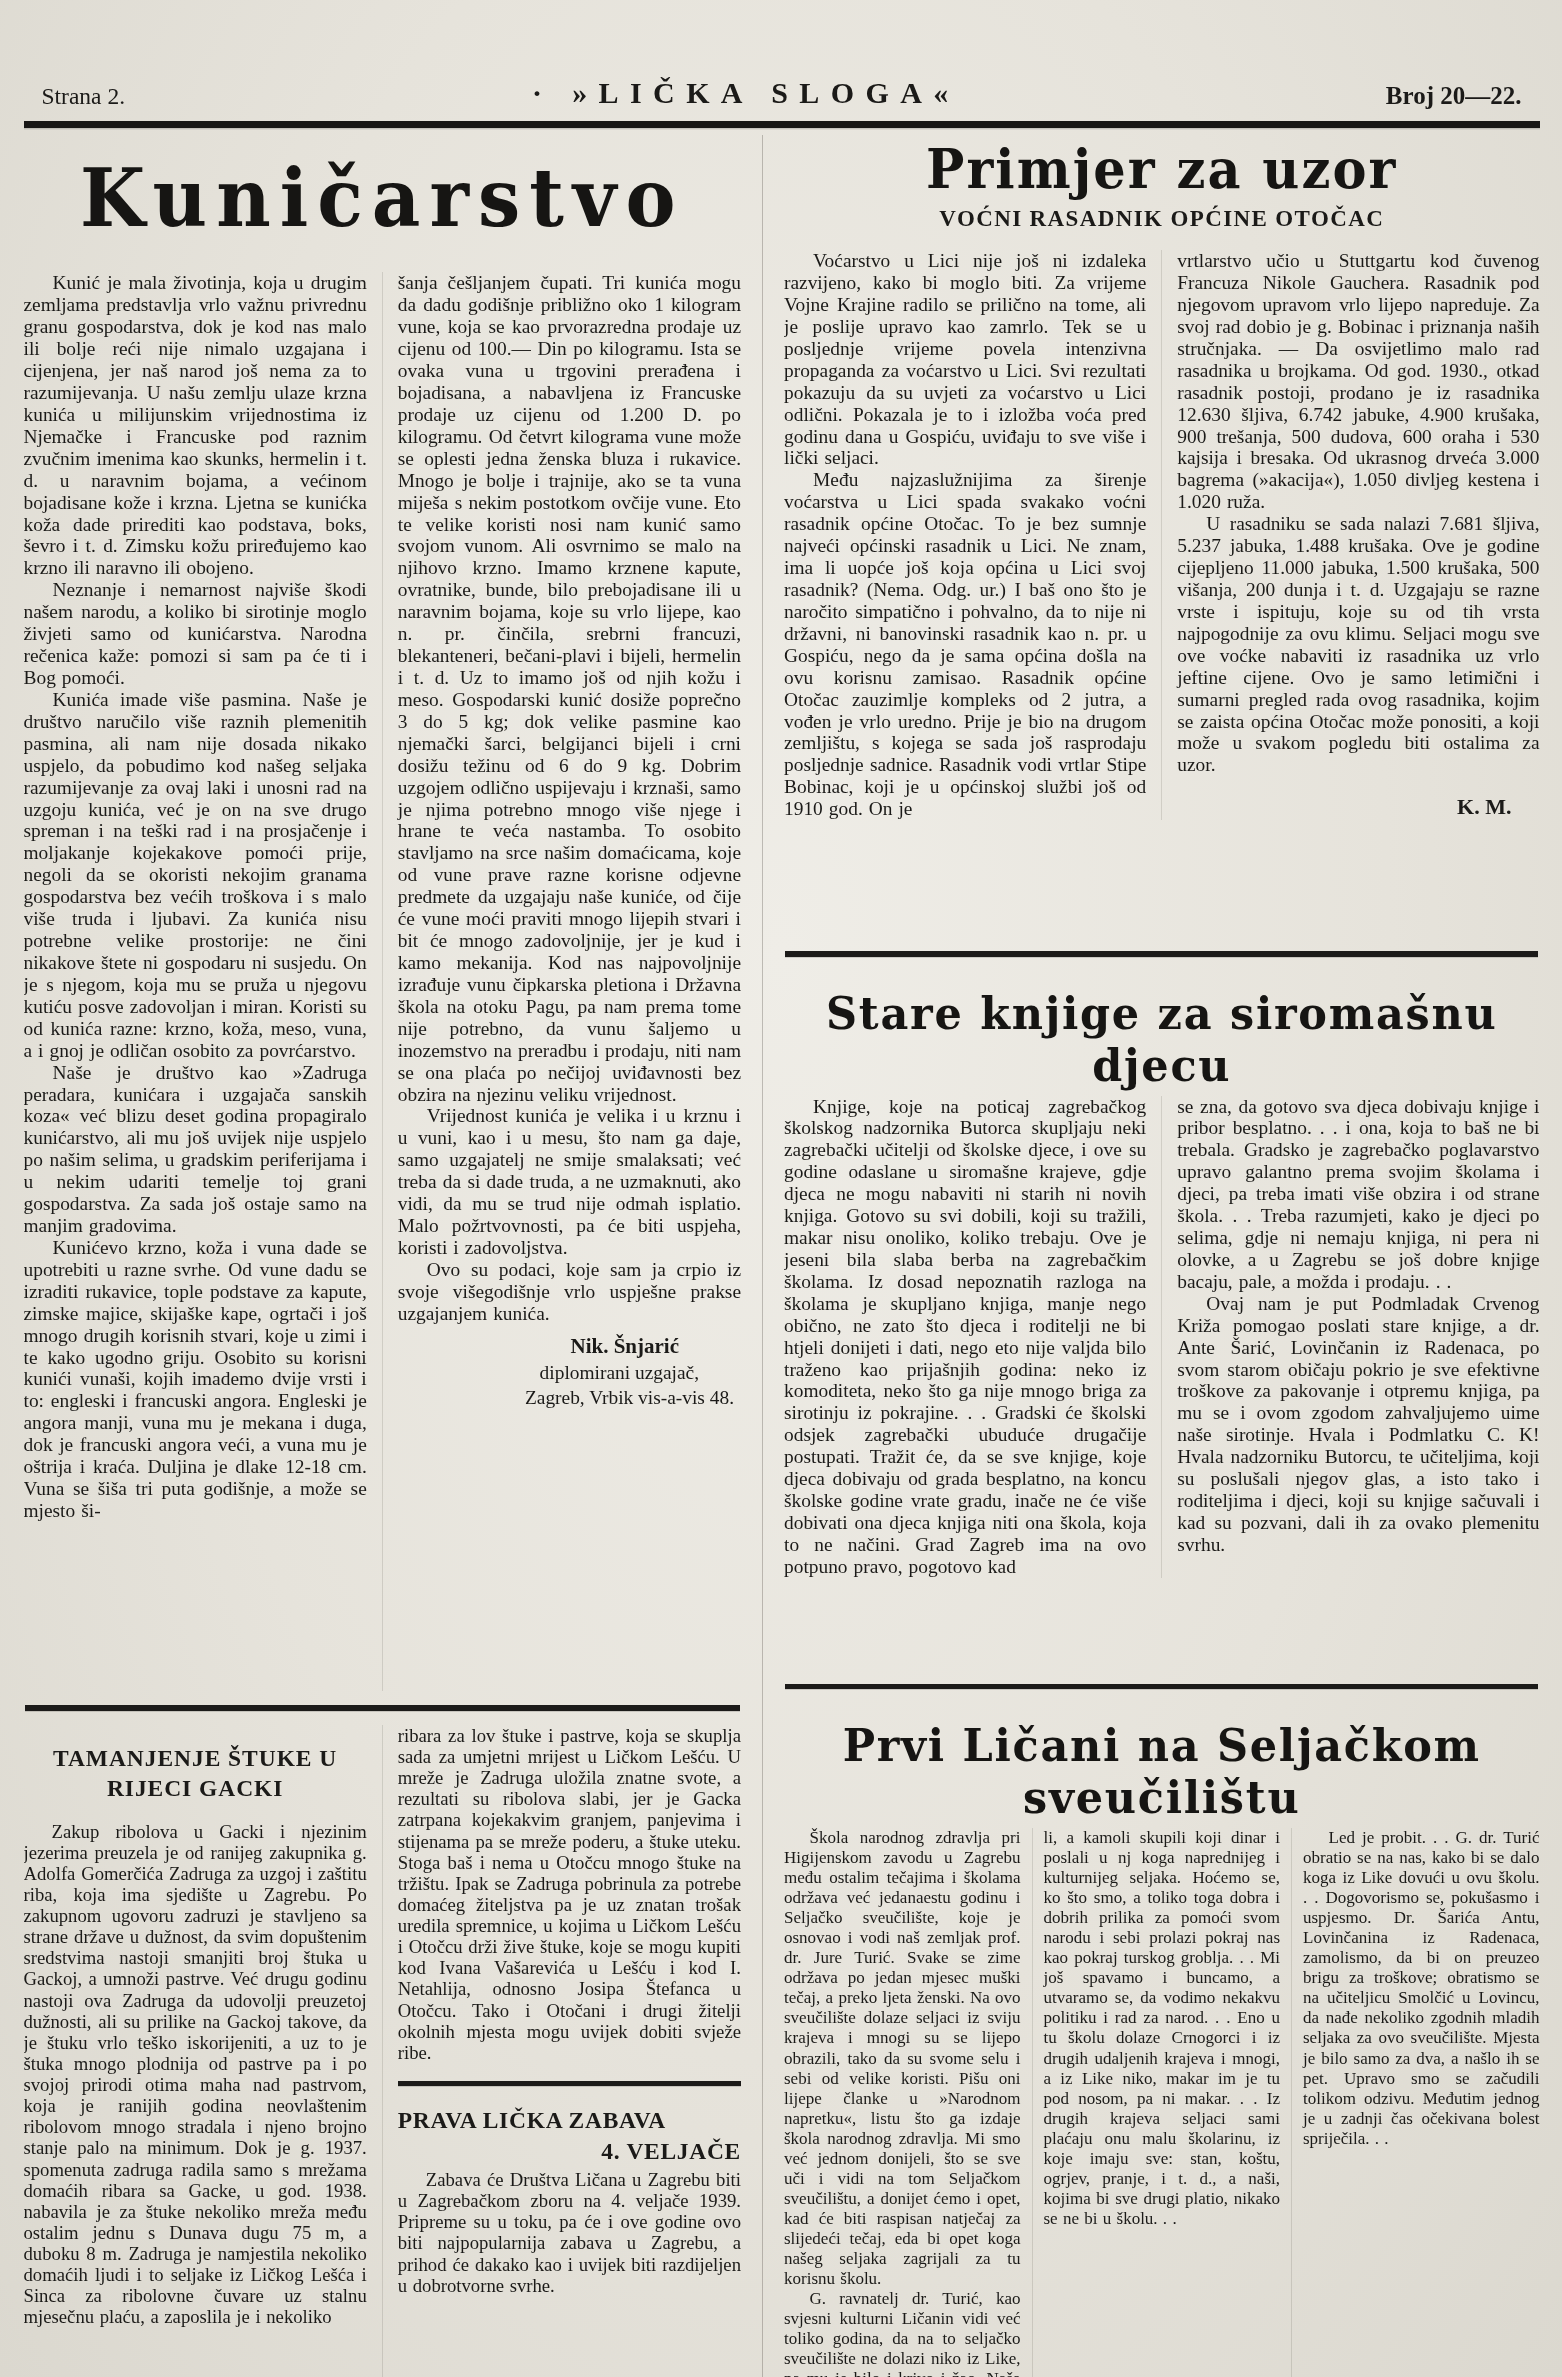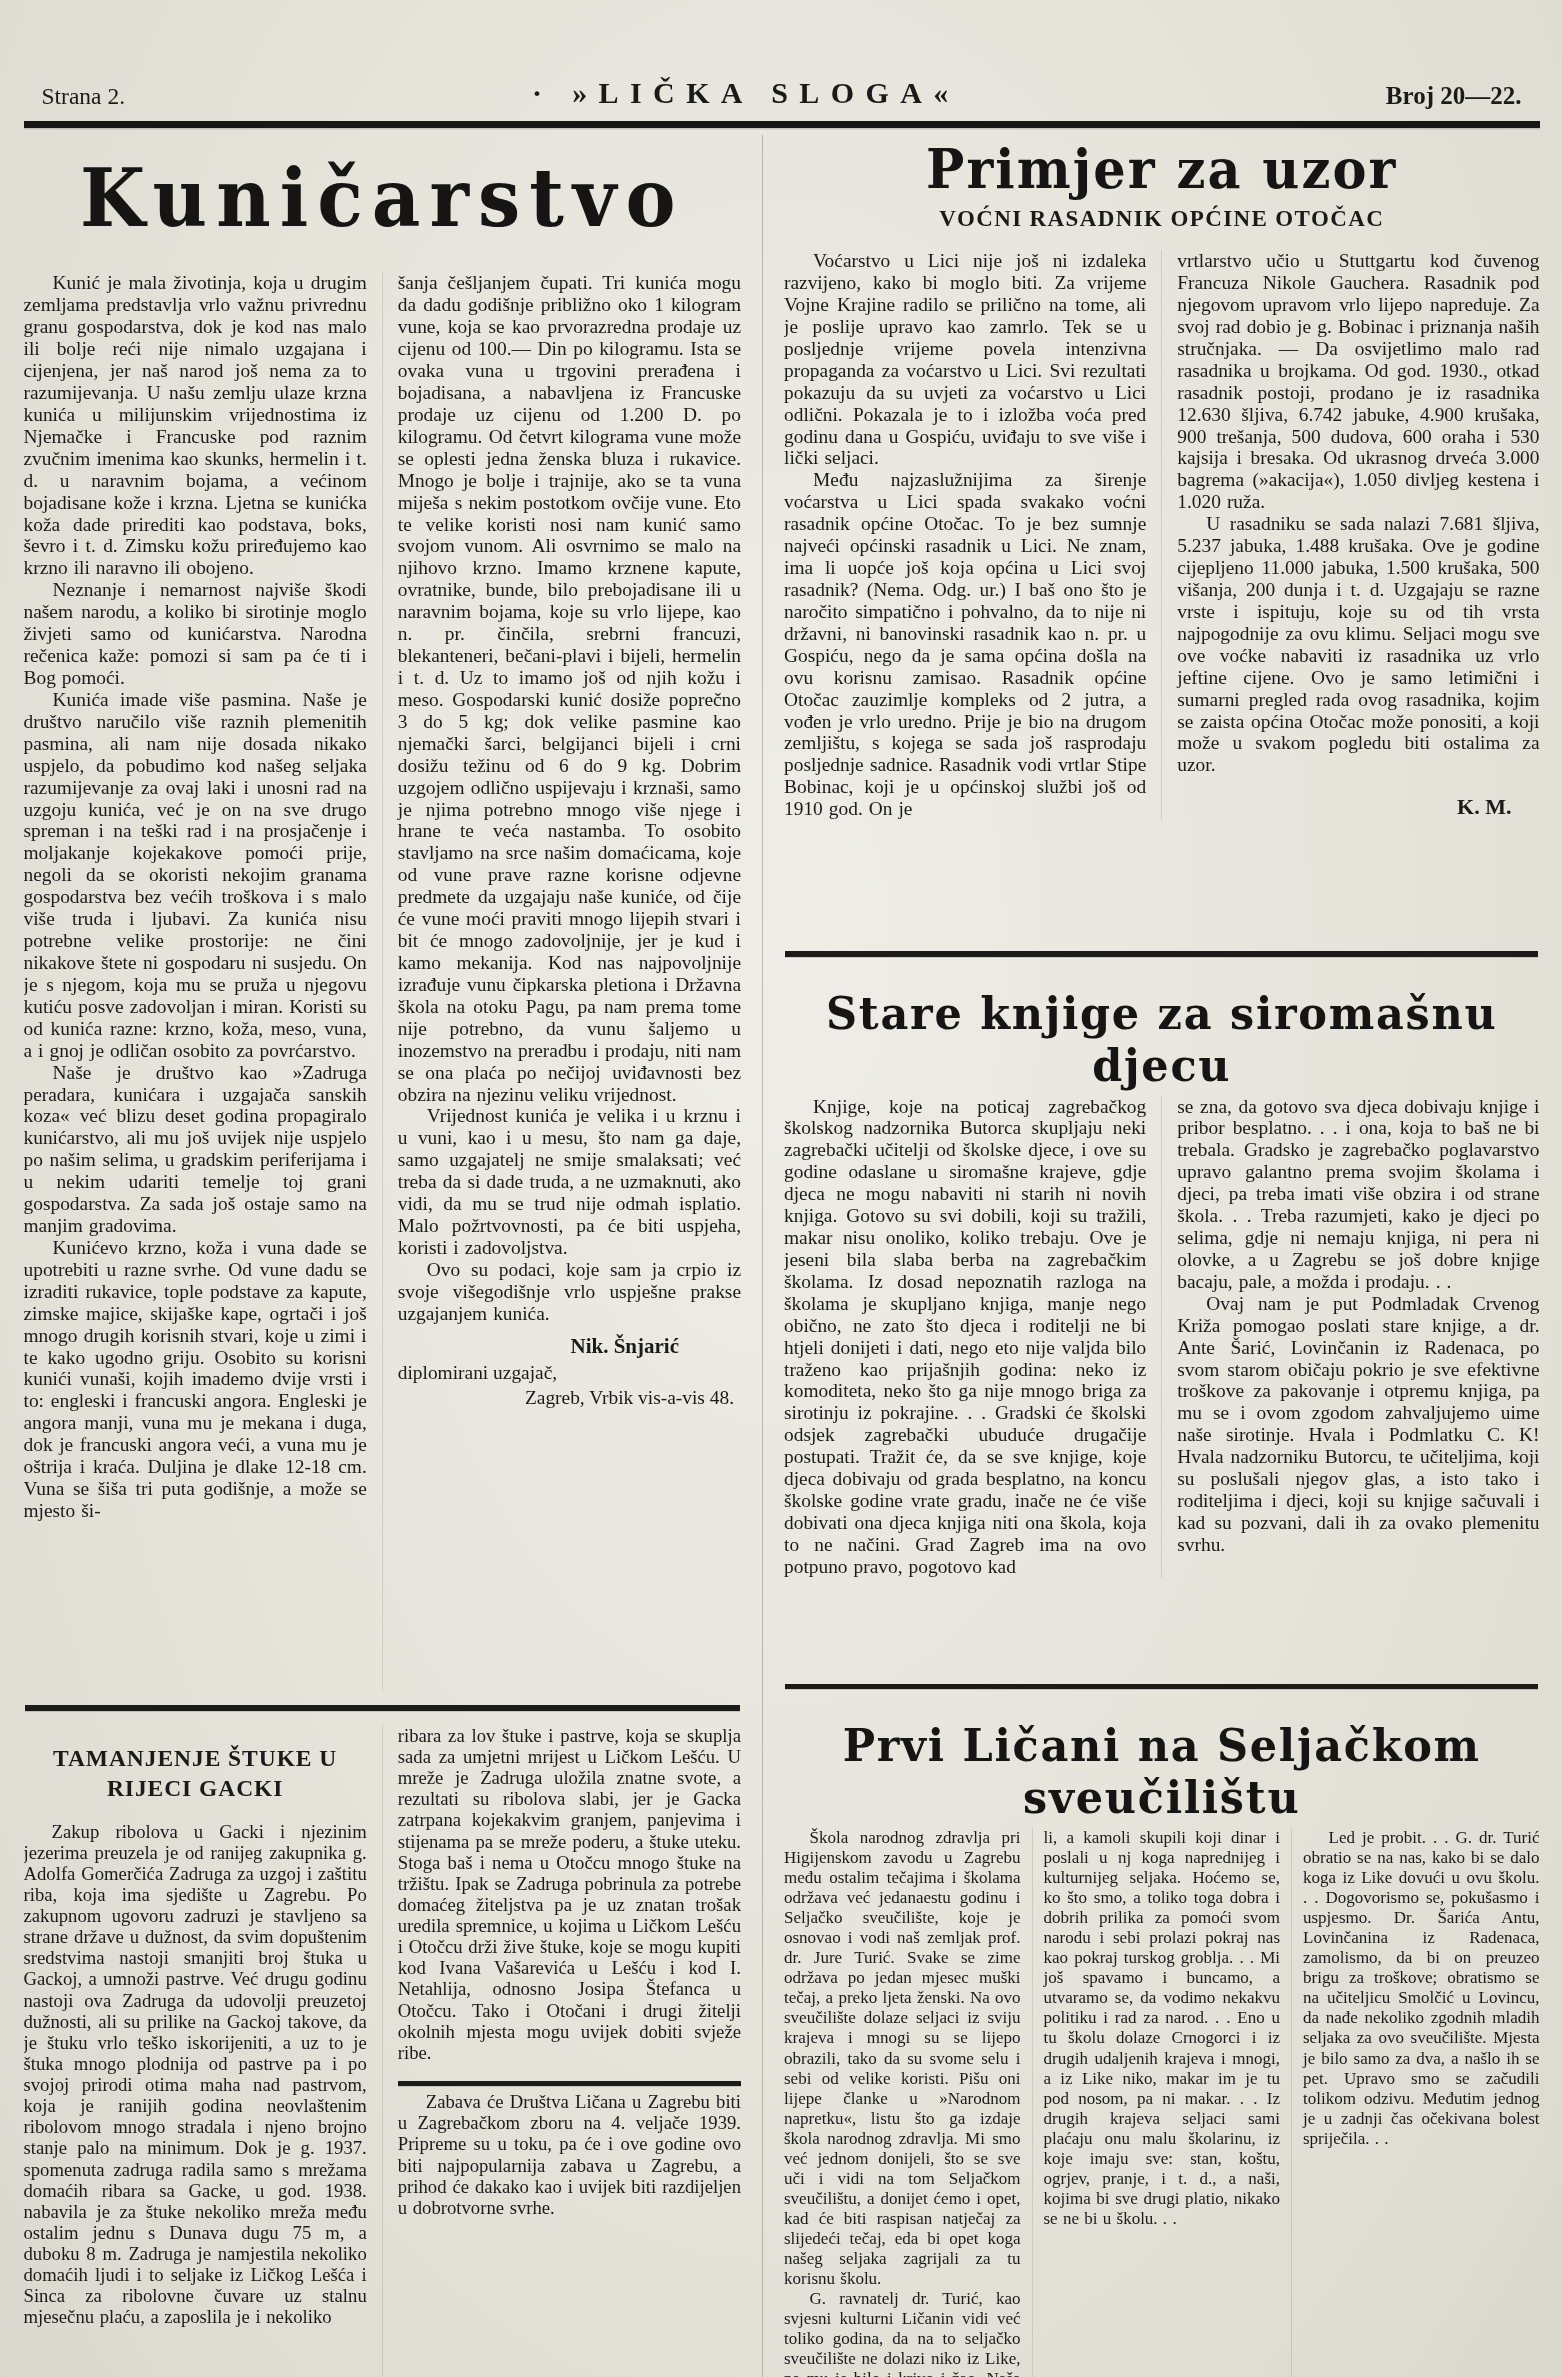--- a/index.html
+++ b/index.html
@@ -73,21 +73,21 @@
   .bottomband .bcol{flex:1 1 0;overflow:hidden;}
   .bottomband .bcol + .bcol{border-left:0.7px solid rgba(60,55,45,.14);margin-left:15px;padding-left:15px;}
   .bottomband p{margin:0;font-size:18.7px;line-height:1.13;text-align:justify;text-indent:1.5em;word-spacing:.05em;}
   .bottomband p.cont{text-indent:0;}
   
   .rule{height:5.5px;background:#1c1b19;margin:14px 1.4px;box-shadow:0 0.7px 0 rgba(0,0,0,.2);}
   .rule.inline{margin:18px 0 5.5px 0;height:4.8px;}
   
   .sig{margin-top:9.7px;}
   .sig .name{display:block;text-align:right;font-weight:bold;font-size:21px;padding-right:62px;}
-  .sig .role{display:block;font-size:19.4px;padding-right:42px;margin-top:2.8px;}
+  .sig .role{display:block;text-align:right;font-size:19.4px;padding-right:42px;margin-top:2.8px;}
   .sig .addr{display:block;text-align:right;font-size:19.4px;padding-right:7px;margin-top:2.8px;}
   .sig-km{text-align:right;font-weight:bold;font-size:22px;padding-right:28px;margin-top:18px;}
 </style>
 </head>
 <body>
 
 <div class="page">
 
   <div class="masthead-row">
     <span class="m-page">Strana 2.</span>
@@ -132,20 +132,24 @@
           <h3 class="minor">TAMANJENJE ŠTUKE U RIJECI GACKI</h3>
           <div>
               <p>Zakup ribolova u Gacki i njezinim jezerima preuzela je od ranijeg zakupnika g. Adolfa Gomerčića Zadruga za uzgoj i zaštitu riba, koja ima sjedište u Zagrebu. Po zakupnom ugovoru zadruzi je stavljeno sa strane države u dužnost, da svim dopuštenim sredstvima nastoji smanjiti broj štuka u Gackoj, a umnoži pastrve. Već drugu godinu nastoji ova Zadruga da udovolji preuzetoj dužnosti, ali su prilike na Gackoj takove, da je štuku vrlo teško iskorijeniti, a uz to je štuka mnogo plodnija od pastrve pa i po svojoj prirodi otima maha nad pastrvom, koja je ranijih godina neovlaštenim ribolovom mnogo stradala i njeno brojno stanje palo na minimum. Dok je g. 1937. spomenuta zadruga radila samo s mrežama domaćih ribara sa Gacke, u god. 1938. nabavila je za štuke nekoliko mreža među ostalim jednu s Dunava dugu 75 m, a duboku 8 m. Zadruga je namjestila nekoliko domaćih ljudi i to seljake iz Ličkog Lešća i Sinca za ribolovne čuvare uz stalnu mjesečnu plaću, a zaposlila je i nekoliko</p>
             </div>
         </div>
         <div class="bcol">
           <div>
               <p class="cont">ribara za lov štuke i pastrve, koja se skuplja sada za umjetni mrijest u Ličkom Lešću. U mreže je Zadruga uložila znatne svote, a rezultati su ribolova slabi, jer je Gacka zatrpana kojekakvim granjem, panjevima i stijenama pa se mreže poderu, a štuke uteku. Stoga baš i nema u Otočcu mnogo štuke na tržištu. Ipak se Zadruga pobrinula za potrebe domaćeg žiteljstva pa je uz znatan trošak uredila spremnice, u kojima u Ličkom Lešću i Otočcu drži žive štuke, koje se mogu kupiti kod Ivana Vašarevića u Lešću i kod I. Netahlija, odnosno Josipa Štefanca u Otočcu. Tako i Otočani i drugi žitelji okolnih mjesta mogu uvijek dobiti svježe ribe.</p>
             </div>
           <div class="rule inline"></div>
+          <div class="zabava-head">
+            <span class="l1">PRAVA LIČKA ZABAVA</span>
+            <span class="l2">4. VELJAČE</span>
+          </div>
           <div>
               <p>Zabava će Društva Ličana u Zagrebu biti u Zagrebačkom zboru na 4. veljače 1939. Pripreme su u toku, pa će i ove godine ovo biti najpopularnija zabava u Zagrebu, a prihod će dakako kao i uvijek biti razdijeljen u dobrotvorne svrhe.</p>
             </div>
         </div>
       </div>
 
     </div>
 
     <div class="half-right">
 

